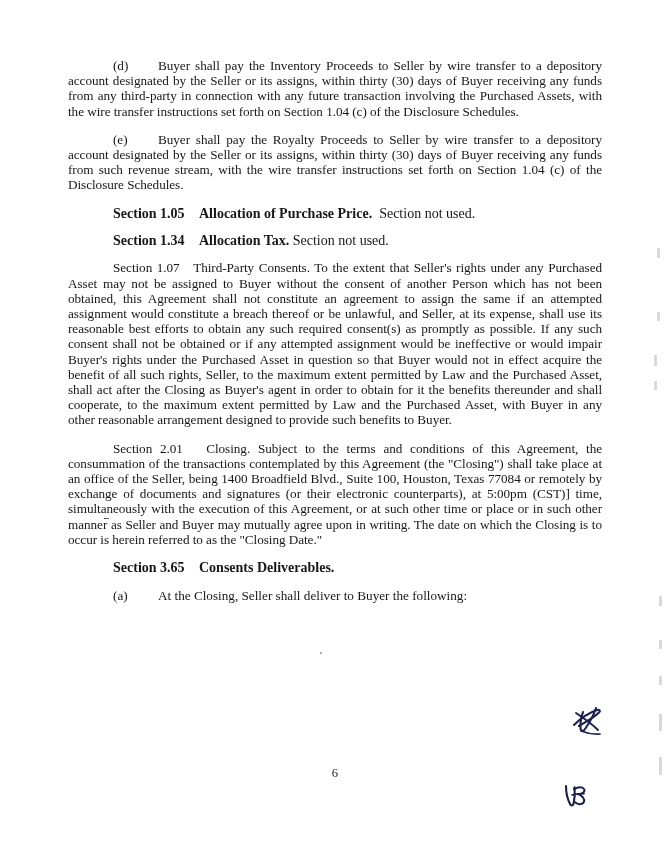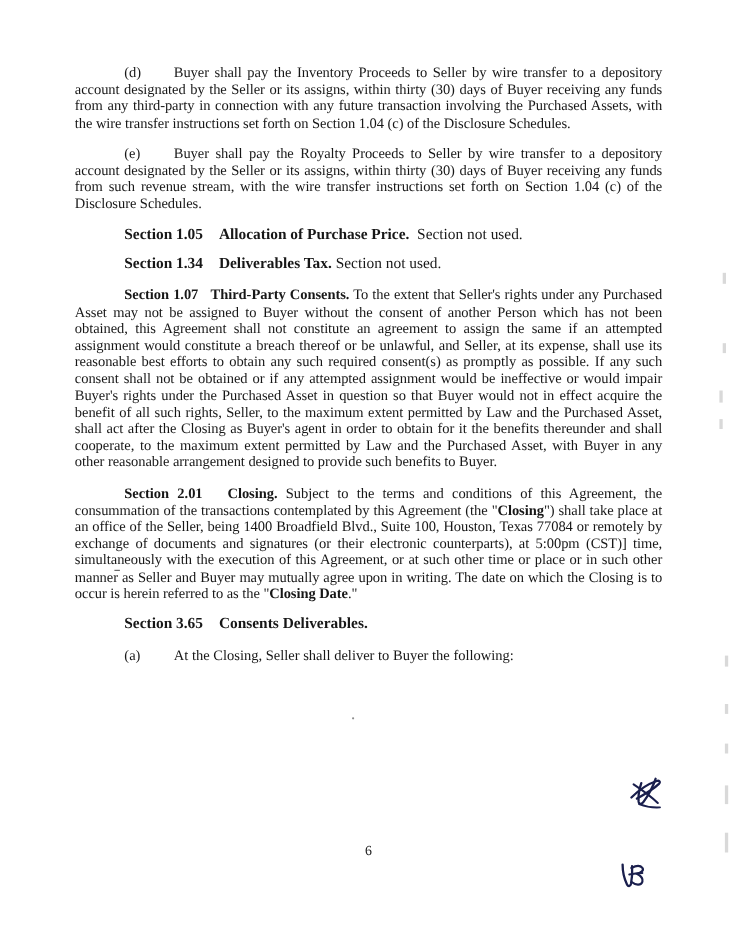--- a/index.html
+++ b/index.html
@@ -41,21 +41,21 @@
     font-size: 14px;
     line-height: 15.4px;
     padding-left: 45px;
   }
   .sec-label {
     font-weight: bold;
     display: inline-block;
     min-width: 86px;
   }
   .sec-title { font-weight: bold; }
-  b, strong { font-weight: bold; }
+  b, strong { font-weight: normal; }
   u { text-decoration: underline; }
 
   .sec-block {
     margin: 0 0 13px 0;
     font-size: 13.2px;
     line-height: 15.2px;
     text-align: justify;
     letter-spacing: -0.05px;
   }
   .sec-block .hang {
@@ -136,21 +136,21 @@
 <div class="page">
 
   <div class="content">
 
     <p class="para indent-first"><span class="lead">(d)</span><span>Buyer shall pay the Inventory Proceeds to Seller by wire transfer to a depository account designated by the Seller or its assigns, within thirty (30) days of Buyer receiving any funds from any third-party in connection with any future transaction involving the Purchased Assets, with the wire transfer instructions set forth on Section 1.04 (c) of the Disclosure Schedules.</span></p>
 
     <p class="para indent-first"><span class="lead">(e)</span><span>Buyer shall pay the Royalty Proceeds to Seller by wire transfer to a depository account designated by the Seller or its assigns, within thirty (30) days of Buyer receiving any funds from such revenue stream, with the wire transfer instructions set forth on Section 1.04 (c) of the Disclosure Schedules.</span></p>
 
     <p class="sec-line"><span class="sec-label">Section 1.05</span><span class="sec-title">Allocation of Purchase Price.</span>&nbsp; <span>Section not used.</span></p>
 
-    <p class="sec-line"><span class="sec-label">Section 1.34</span><span class="sec-title">Deliverables Tax.</span> <span>Section not used.</span></p>
+    <p class="sec-line"><span class="sec-label">Section 1.34</span><span class="sec-title">Allocation Tax.</span> <span>Section not used.</span></p>
 
     <p class="sec-block"><span class="hang"></span><b>Section 1.07</b>&nbsp;&nbsp; <b>Third-Party Consents.</b> <span>To the extent that Seller's rights under any Purchased Asset may not be assigned to Buyer without the consent of another Person which has not been obtained, this Agreement shall not constitute an agreement to assign the same if an attempted assignment would constitute a breach thereof or be unlawful, and Seller, at its expense, shall use its reasonable best efforts to obtain any such required consent(s) as promptly as possible. If any such consent shall not be obtained or if any attempted assignment would be ineffective or would impair Buyer's rights under the Purchased Asset in question so that Buyer would not in effect acquire the benefit of all such rights, Seller, to the maximum extent permitted by Law and the Purchased Asset, shall act after the Closing as Buyer's agent in order to obtain for it the benefits thereunder and shall cooperate, to the maximum extent permitted by Law and the Purchased Asset, with Buyer in any other reasonable arrangement designed to provide such benefits to Buyer.</span></p>
 
 
     <p class="sec-block"><span class="hang"></span><b>Section 2.01</b>&nbsp;&nbsp; <b>Closing.</b> <span>Subject to the terms and conditions of this Agreement, the consummation of the transactions contemplated by this Agreement (the "</span><b>Closing</b><span>") shall take place at an office of the Seller, being 1400 Broadfield Blvd., Suite 100, Houston, Texas 77084 or remotely by exchange of documents and signatures (or their electronic counterparts), at 5:00pm (CST)] time, simultaneously with the execution of this Agreement, or at such other time or place or in such other manner as Seller and Buyer may mutually agree upon in writing. The date on which the Closing is to occur is herein referred to as the "</span><b>Closing Date</b><span>."</span></p>
 
     <p class="sec-line"><span class="sec-label">Section 3.65</span><span class="sec-title">Consents Deliverables.</span></p>
 
     <p class="sub-a"><span class="mark">(a)</span><span>At the Closing, Seller shall deliver to Buyer the following:</span></p>
 

